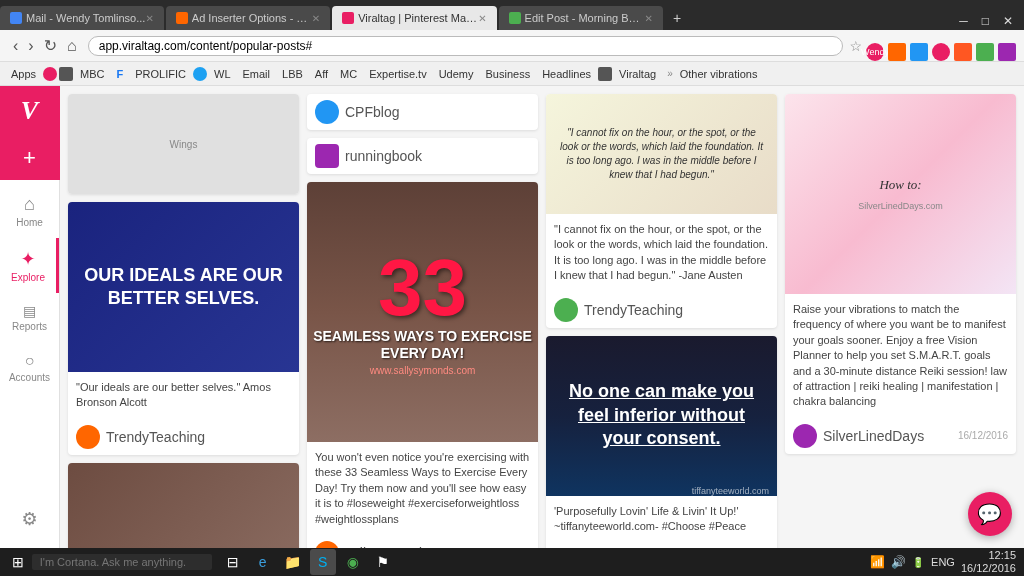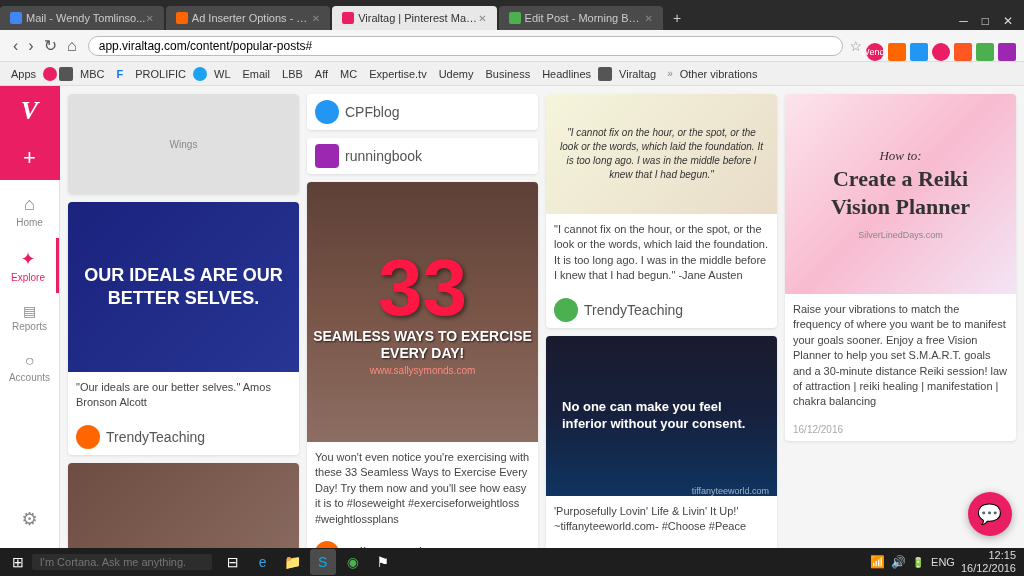--- a/index.html
+++ b/index.html
@@ -61,21 +61,21 @@
     .img-exercise { height: 260px; background: linear-gradient(to bottom, #5d4037 0%, #795548 50%, #8d6e63 100%); position: relative; overflow: hidden; display: flex; align-items: center; justify-content: center; }
     .img-exercise-overlay { position: absolute; inset: 0; display: flex; flex-direction: column; align-items: center; justify-content: center; }
     .num-33 { font-size: 80px; font-weight: 900; color: #ff1744; text-shadow: 2px 2px 4px rgba(0,0,0,0.5); line-height: 1; }
     .exercise-text { font-size: 14px; font-weight: bold; color: white; text-align: center; text-transform: uppercase; line-height: 1.2; text-shadow: 1px 1px 2px rgba(0,0,0,0.7); }
     .exercise-url { font-size: 10px; color: #ff8a80; margin-top: 4px; }
 
     .img-austen { height: 120px; background: linear-gradient(135deg, #f5f5dc 0%, #e8dcc8 100%); display: flex; align-items: center; justify-content: center; padding: 12px; }
     .img-austen-text { font-size: 10px; color: #333; text-align: center; font-style: italic; line-height: 1.4; }
 
     .img-inferior { height: 160px; background: linear-gradient(to bottom, #1a1a2e 0%, #16213e 50%, #0f3460 100%); display: flex; align-items: center; justify-content: center; padding: 16px; position: relative; }
-    .img-inferior-text { font-size: 13px; color: white; font-weight: bold; line-height: 1.3; }
+    .img-inferior-text { font-size: 18px; color: white; text-align: center; font-weight: bold; line-height: 1.3; text-decoration: underline; }
     .img-inferior-overlay { font-size: 9px; color: rgba(255,255,255,0.6); position: absolute; bottom: 0; right: 8px; }
 
     .img-reiki { height: 200px; background: linear-gradient(135deg, #fce4ec 0%, #f8bbd0 50%, #f3e5f5 100%); display: flex; flex-direction: column; align-items: center; justify-content: center; padding: 16px; text-align: center; }
     .reiki-title { font-family: Georgia, serif; color: #333; line-height: 1.3; }
     .reiki-how { font-size: 13px; font-style: italic; }
     .reiki-main { font-size: 22px; font-weight: bold; }
 
     .img-travel { height: 140px; background: linear-gradient(135deg, #6d4c41 0%, #8d6e63 100%); display: flex; flex-direction: column; align-items: flex-end; justify-content: flex-end; padding: 12px; }
 
     .img-wings { height: 100px; background: #e0e0e0; display: flex; align-items: center; justify-content: center; font-size: 11px; color: #666; text-align: center; padding: 8px; }
@@ -328,28 +328,31 @@
           </div>
         </div>
       </div>
 
       <div class="masonry-col">
 
         <div class="card">
           <div class="img-reiki">
             <div class="reiki-title">
               <div class="reiki-how">How to:</div>
-              <div class="reiki-main">Create a Reiki Vision Planner</div>
             </div>
             <div style="font-size:9px;color:#888;margin-top:8px;">SilverLinedDays.com</div>
           </div>
           <div class="card-body">
             <div class="card-text">Raise your vibrations to match the frequency of where you want be to manifest your goals sooner. Enjoy a free Vision Planner to help you set S.M.A.R.T. goals and a 30-minute distance Reiki session! law of attraction | reiki healing | manifestation | chakra balancing</div>
           </div>
           <div class="card-author" style="justify-content:space-between;">
+            <div style="display:flex;align-items:center;gap:6px;">
+              <div class="avatar" style="background:#9c27b0;"></div>
+              <span class="author-name">SilverLinedDays</span>
+            </div>
             <span style="font-size:10px;color:#aaa;">16/12/2016</span>
           </div>
         </div>
       </div>
 
     </div>
   </div>
 </div>
 
 <div class="chat-bubble">

